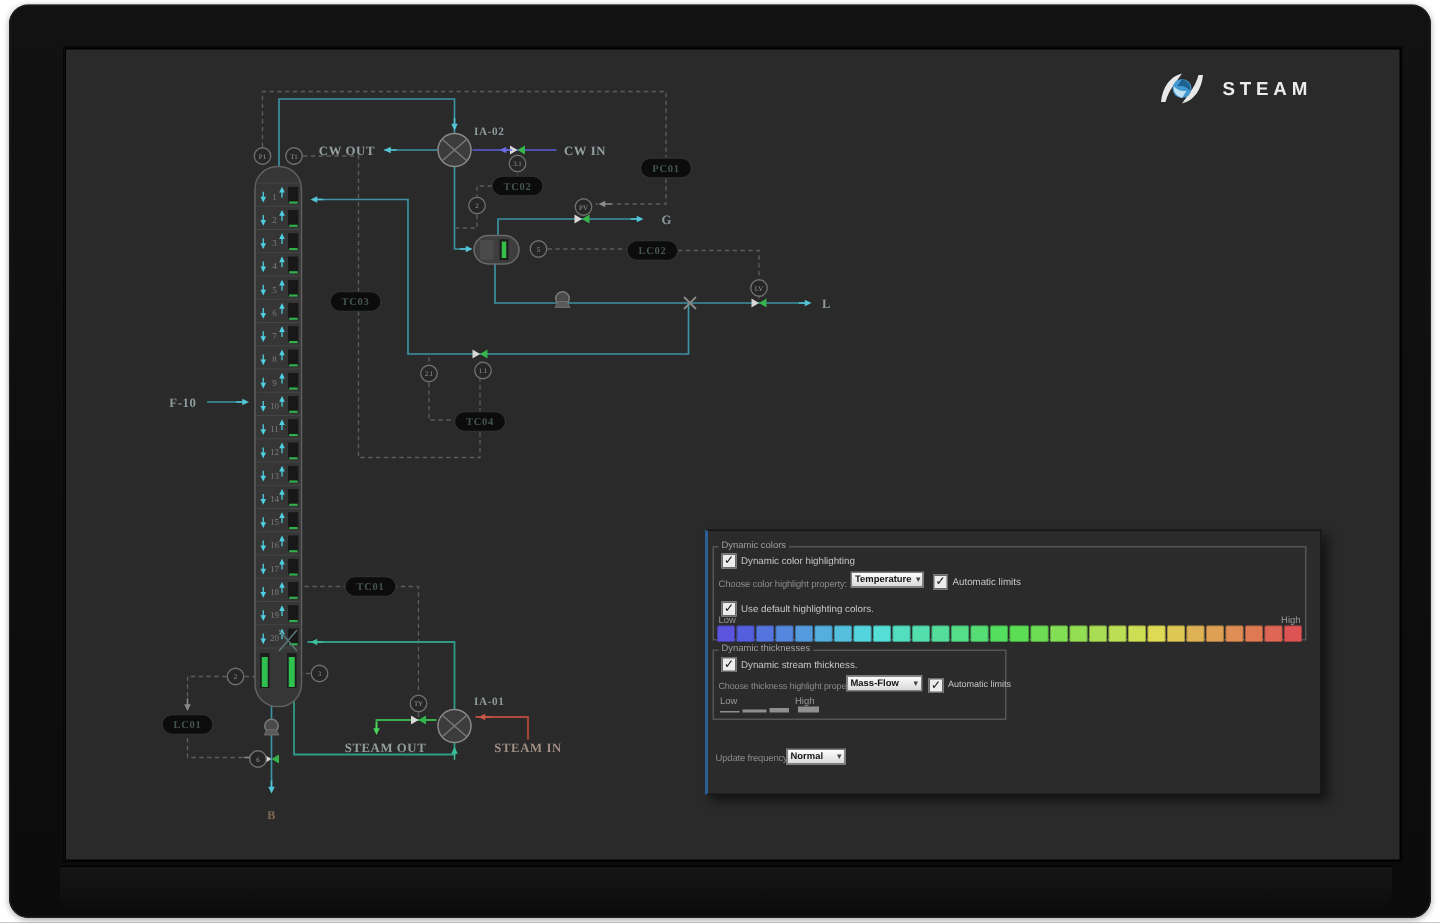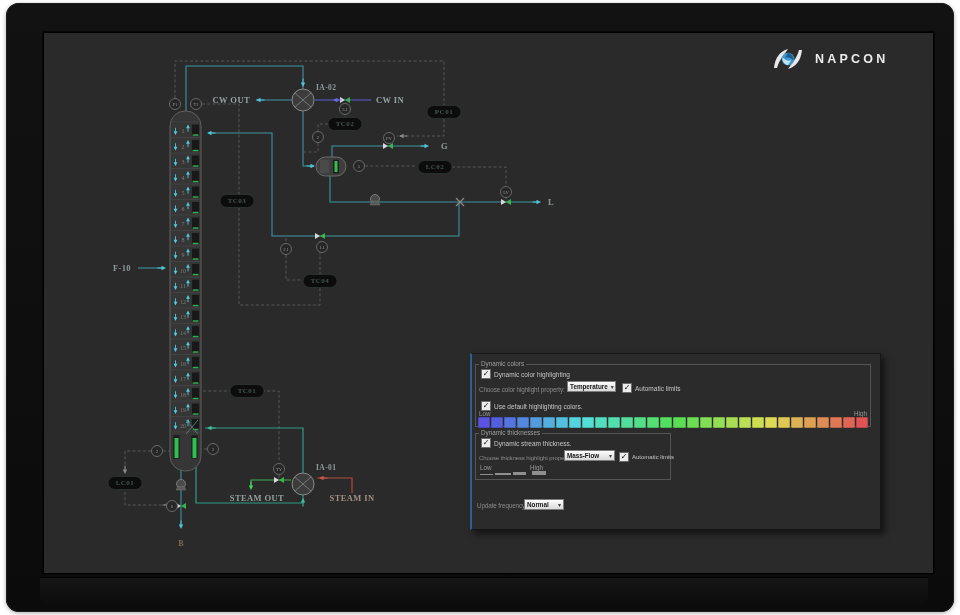--- a/index.html
+++ b/index.html
@@ -450,21 +450,21 @@
   </svg>
 
   <div class="logo">
     <svg width="40" height="26" viewBox="0 0 40 26">
       <path d="M6,22 C7,12 12,5 20,3 L15,10 C12,14 10,18 9,22 Z" fill="#e8e8e8"></path>
       <path d="M34,4 C33,14 28,21 20,23 L25,16 C28,12 30,8 31,4 Z" fill="#e8e8e8"></path>
       <circle cx="20" cy="13" r="6.3" fill="#4298d0"></circle>
       <path d="M20,6.7 C24,8 26,11 25.5,14.5 C23,12 21,11 17,11.5 Z" fill="#1e5f8e"></path>
       <path d="M20,19.3 C16,18 14,15 14.5,11.5 C17,14 19,15 23,14.5 Z" fill="#bfe0f2"></path>
     </svg>
-    <span class="logo-text">NAPCON</span>
+    <span class="logo-text">STEAM</span>
   </div>
 
   <div class="dialog">
     <div class="group g1">
       <div class="group-title">Dynamic colors</div>
       <div class="cb-row" style="left:5px;top:4px;">
         <span class="cb">
             <span class="check">✓</span>
           </span>
         <span class="cb-label">Dynamic color highlighting</span>

